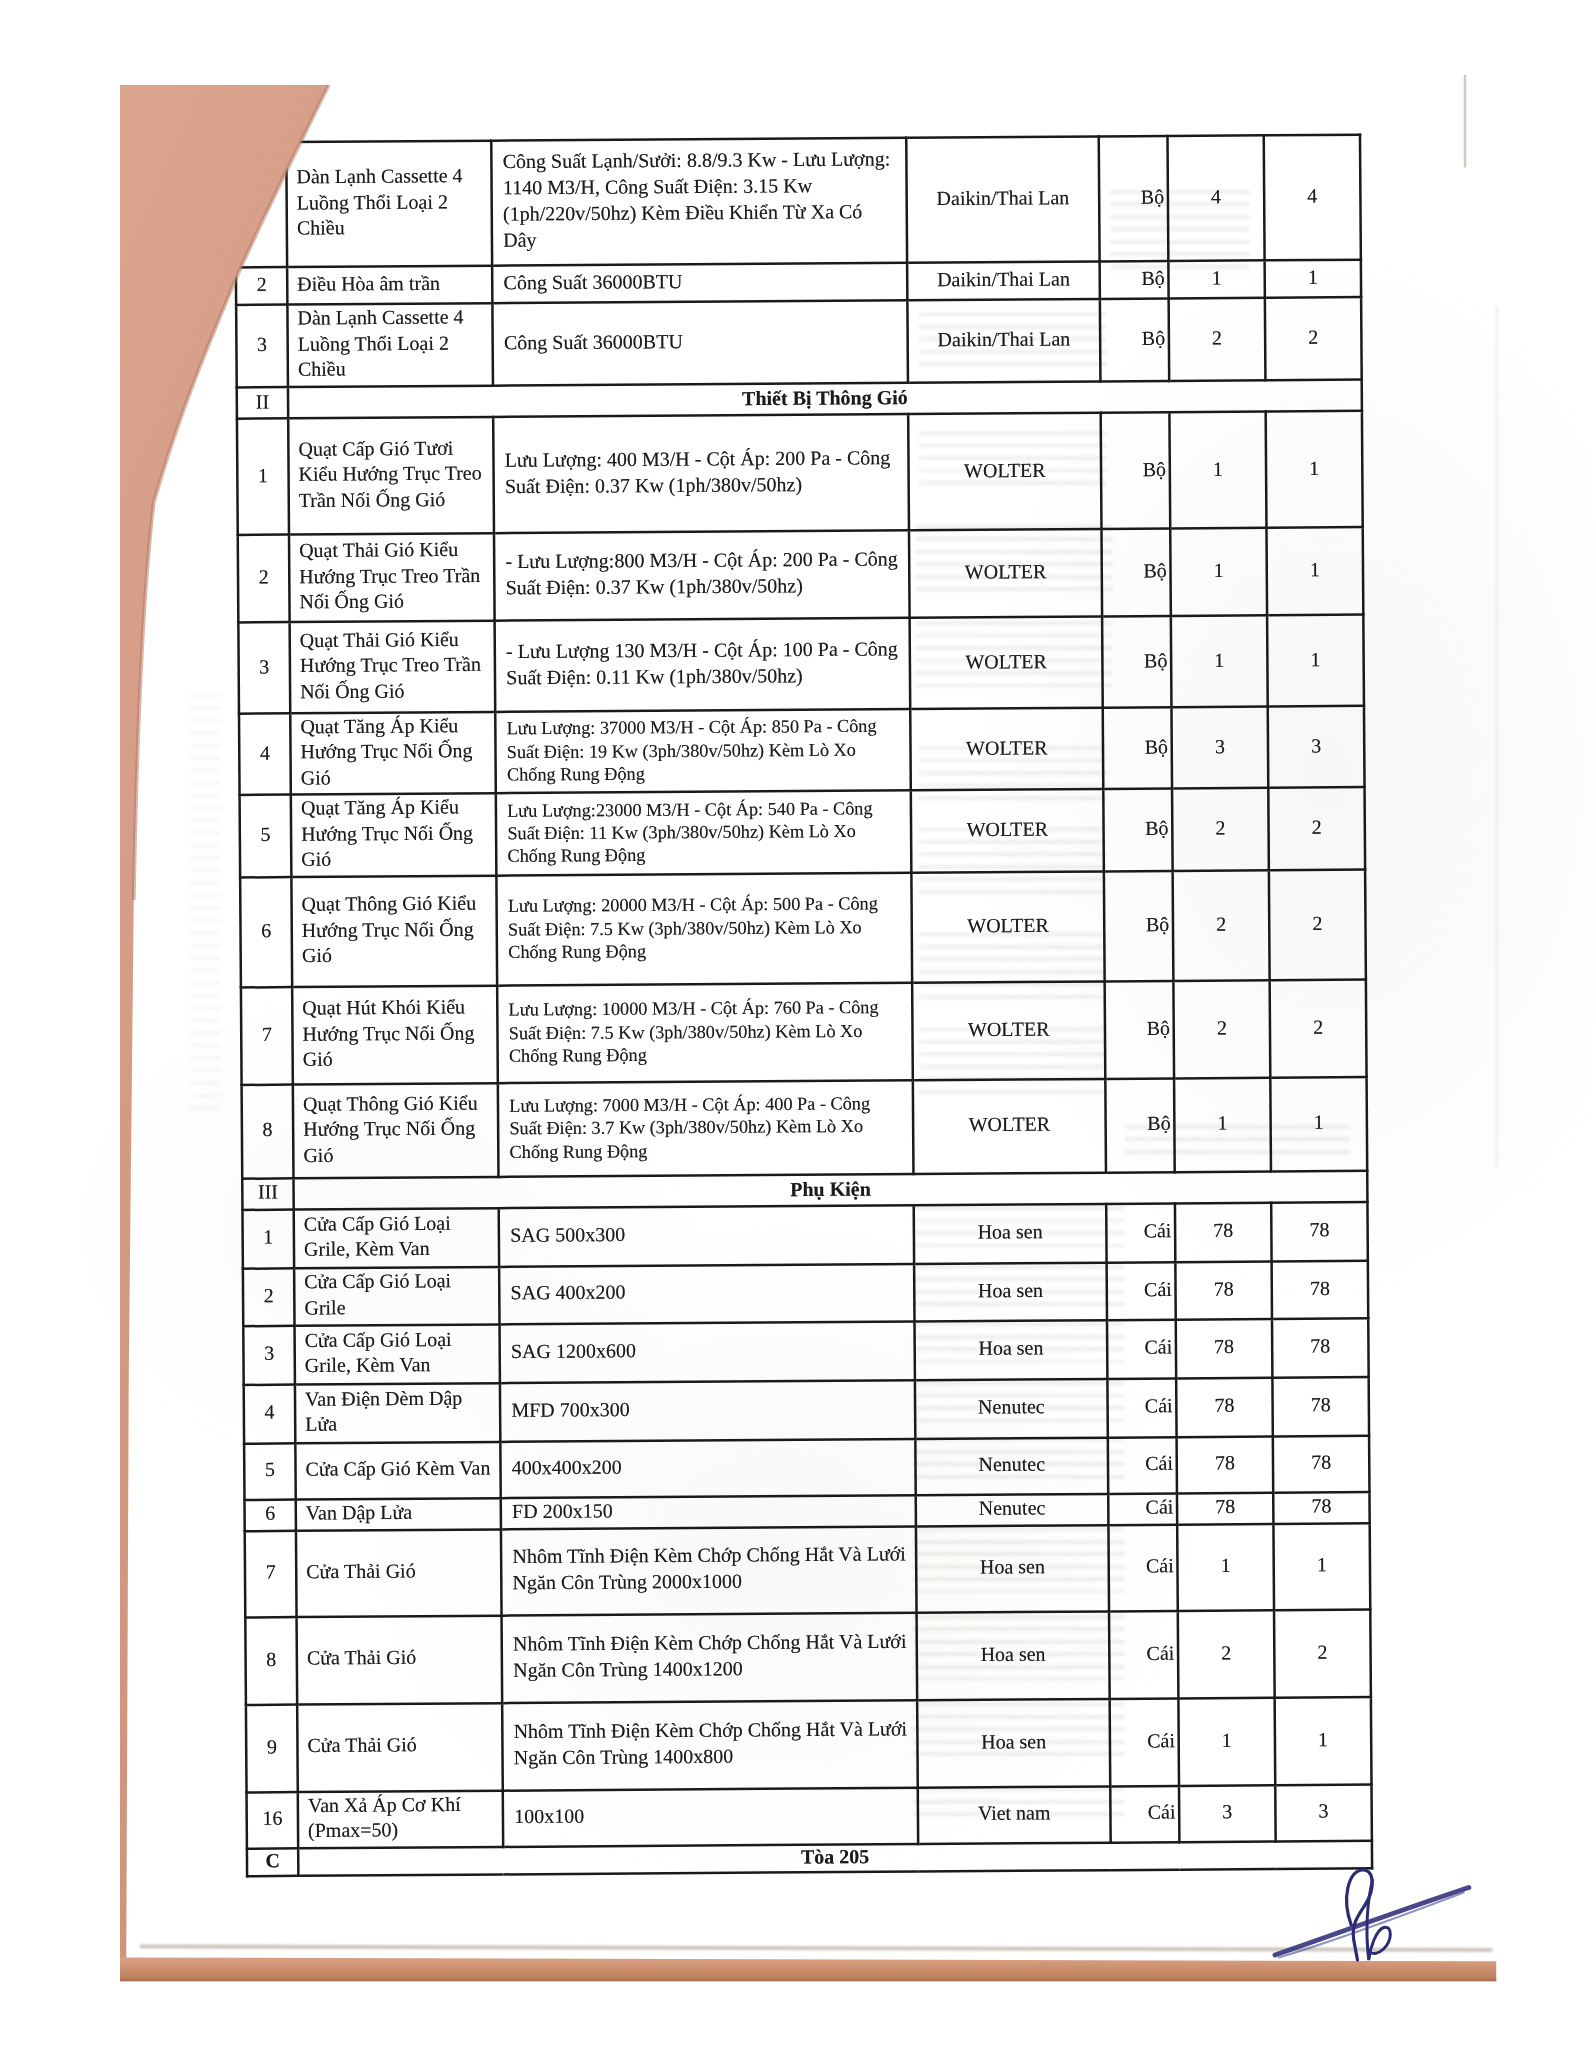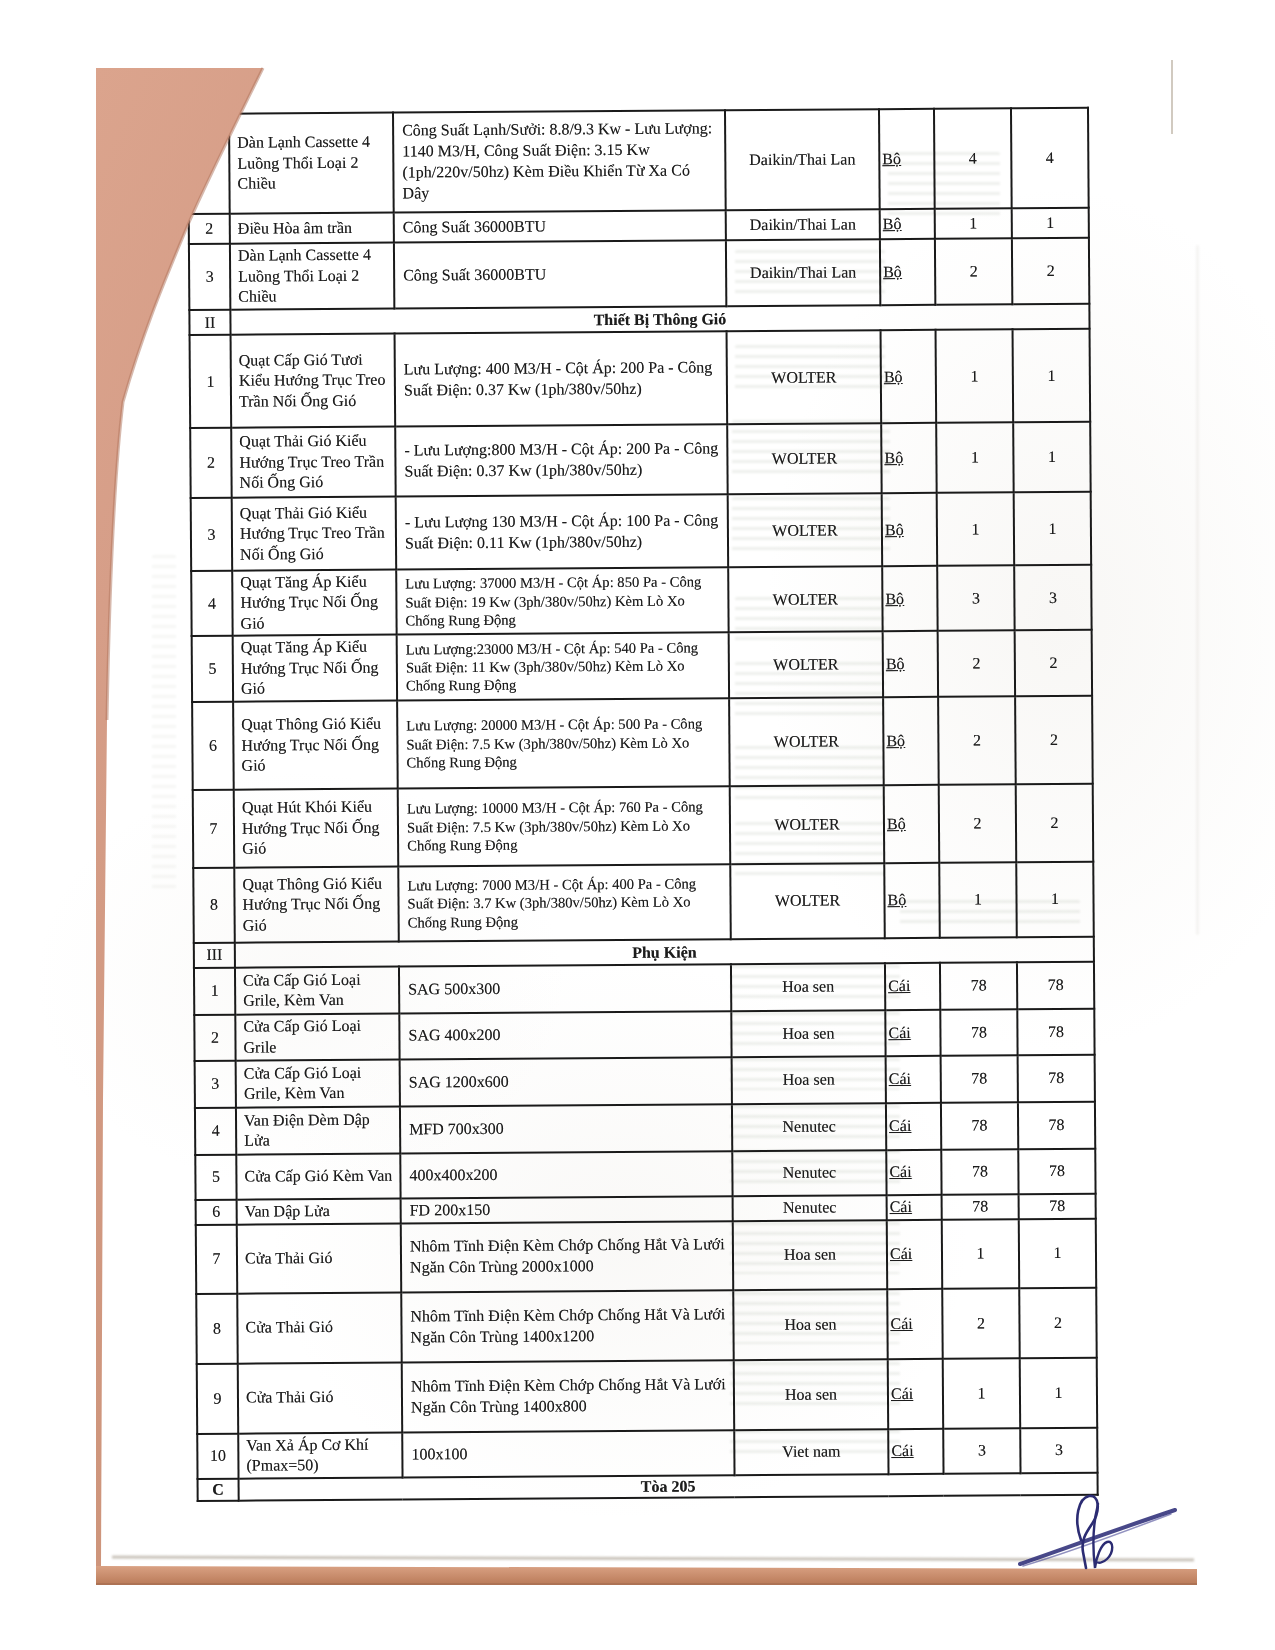--- a/index.html
+++ b/index.html
@@ -37,21 +37,21 @@
   .doc-table td{
     border:2px solid #1a1a1a;
     vertical-align:middle;
     text-shadow:0 0 0.5px rgba(20,20,20,0.55);
     overflow:hidden;
   }
   td.stt{text-align:center;padding:0 2px;}
   td.name{padding:1px 4px 1px 7px;line-height:1.28;}
   td.spec{padding:1px 4px 1px 8px;line-height:1.3;}
   td.brand{text-align:center;padding:0 2px;}
-  td.unit{text-align:left;padding:0 2px;text-decoration:underline;}
+  td.unit{text-align:right;padding:0 2px;}
   td.qty{text-align:center;padding:0 2px;}
   tr.small-spec td.spec{font-size:14.6px;line-height:1.26;}
   tr.sec td.sec-title{text-align:center;font-weight:600;padding:0;line-height:1.1;}
   tr.footer-row td.sec-title{font-weight:700;}
   tr.footer-row td.stt{font-weight:700;}
   
   .fold-svg{position:absolute;left:0;top:0;z-index:4;pointer-events:none;}
   
   .page-bottom-edge{
     position:absolute;left:112px;top:1557px;width:1082px;height:3px;z-index:2;
@@ -289,21 +289,21 @@
       <tr class="r" style="height:70px">
         <td class="stt">9</td>
         <td class="name">Cửa Thải Gió</td>
         <td class="spec">Nhôm Tĩnh Điện Kèm Chớp Chống Hắt Và Lưới Ngăn Côn Trùng 1400x800</td>
         <td class="brand">Hoa sen</td>
         <td class="unit">Cái</td>
         <td class="qty">1</td>
         <td class="qty">1</td>
       </tr>
       <tr class="r" style="height:45px">
-        <td class="stt">10</td>
+        <td class="stt">16</td>
         <td class="name">Van Xả Áp Cơ Khí (Pmax=50)</td>
         <td class="spec">100x100</td>
         <td class="brand">Viet nam</td>
         <td class="unit">Cái</td>
         <td class="qty">3</td>
         <td class="qty">3</td>
       </tr>
 
       <tr class="sec footer-row" style="height:22px">
         <td class="stt">C</td>

